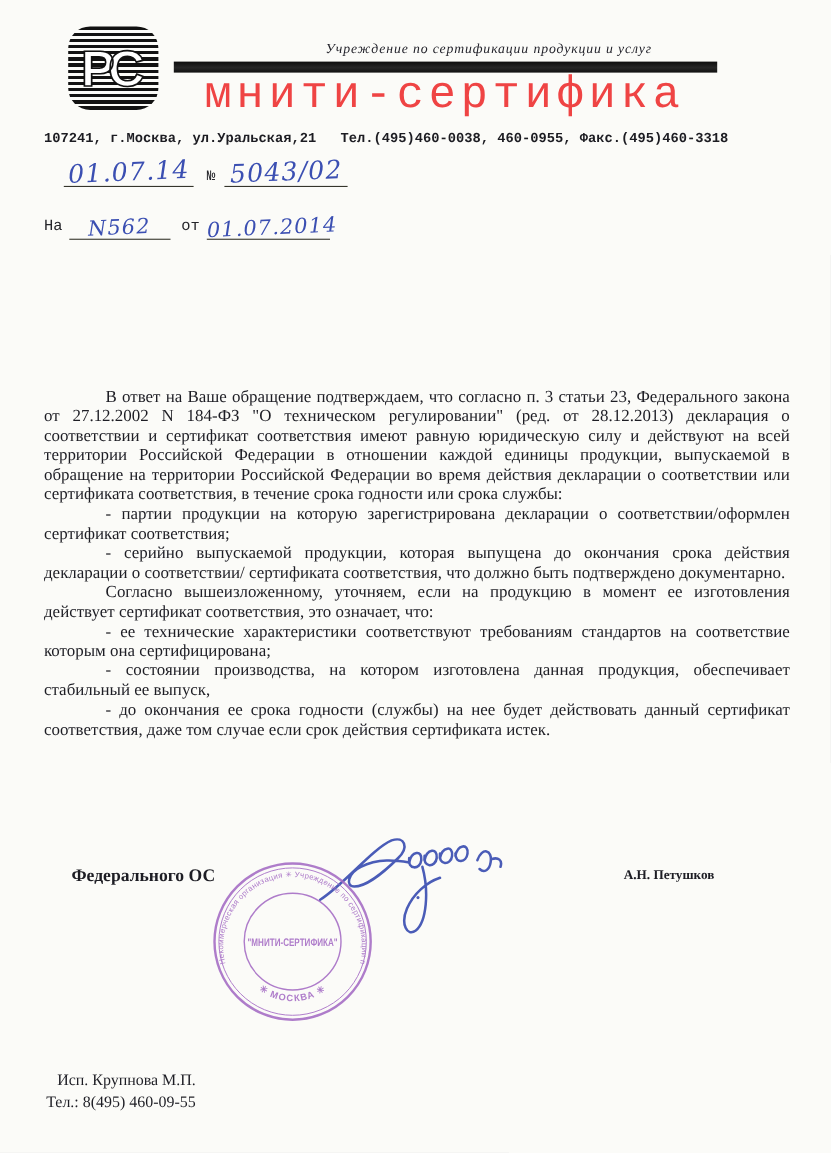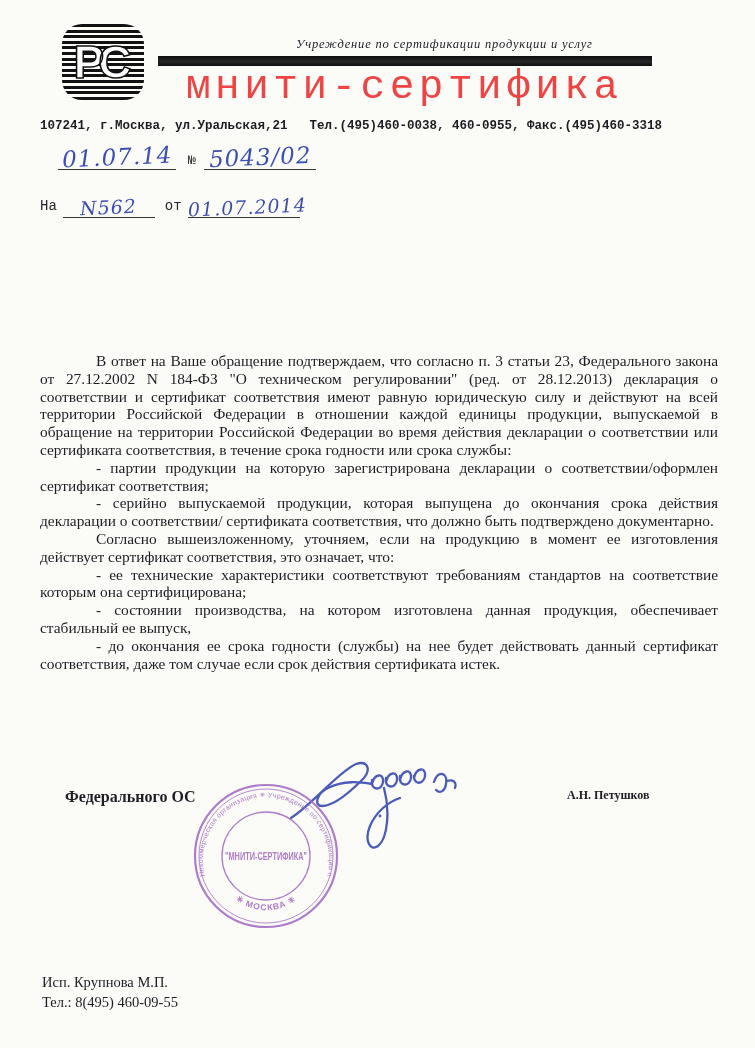--- a/index.html
+++ b/index.html
@@ -81,21 +81,21 @@
   }
   .sig-name {
     position:absolute; left:567px; top:788px;
     font-weight:bold; font-size:12px; white-space:nowrap;
   }
   .signature-svg { position:absolute; left:288px; top:754px; }
   .stamp-svg { position:absolute; left:191px; top:781px; opacity:0.88; }
   
   .footer {
     position:absolute; left:42px; top:972px;
-    font-size:14.5px; line-height:20px;
+    font-size:14.5px; line-height:20px;text-align:right;
   }
 </style>
 </head>
 <body>
 
 <div class="page">
 
   <div class="logo">
     <span class="logo-letters">РС</span>
   </div>

